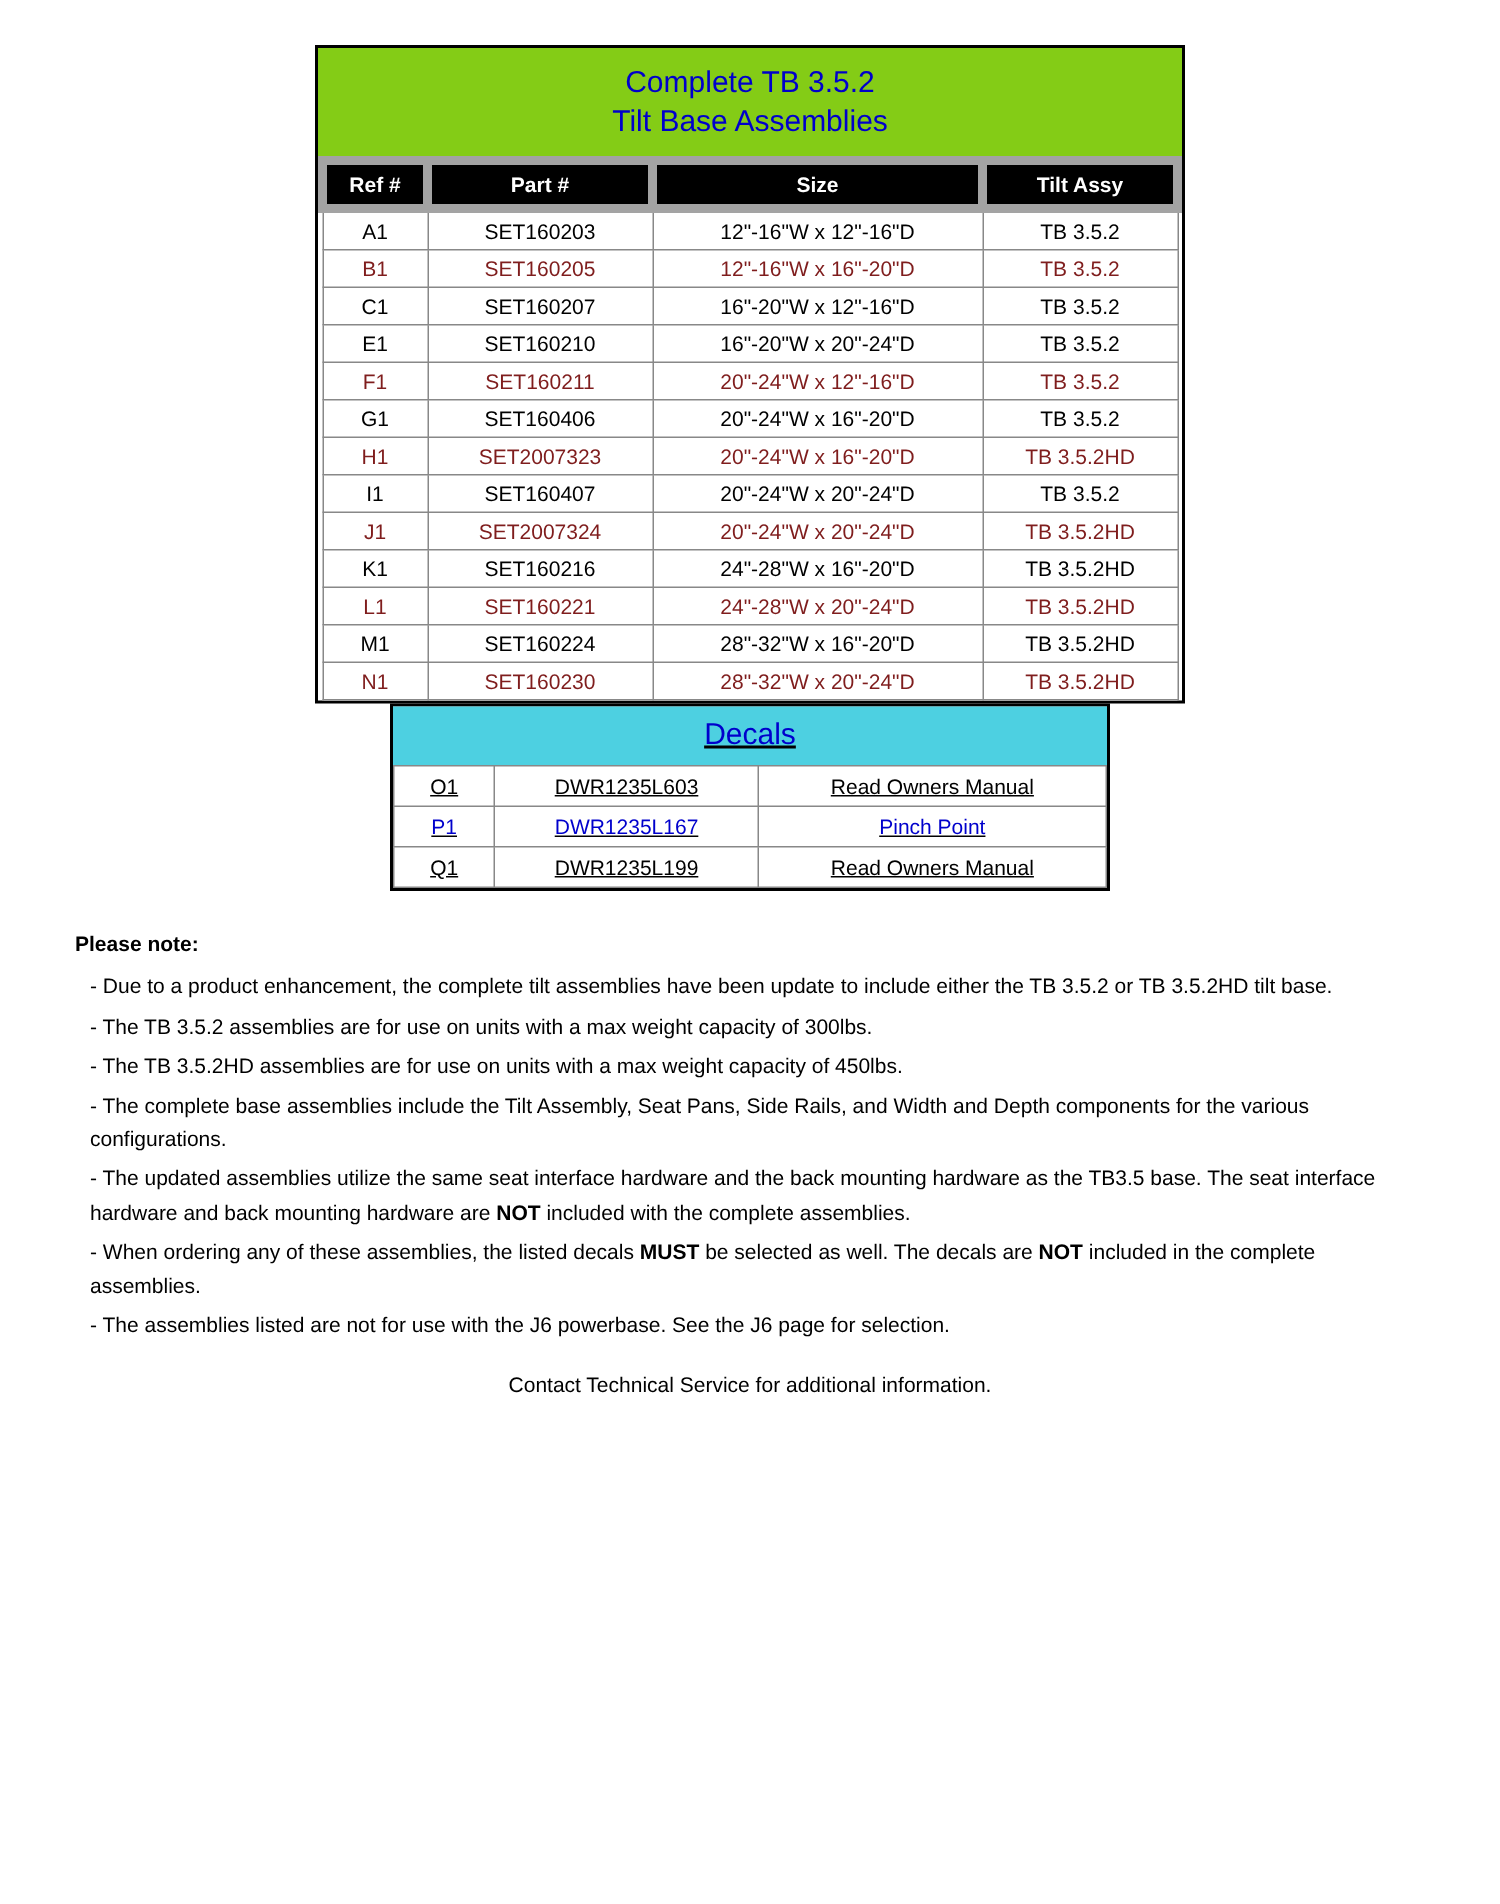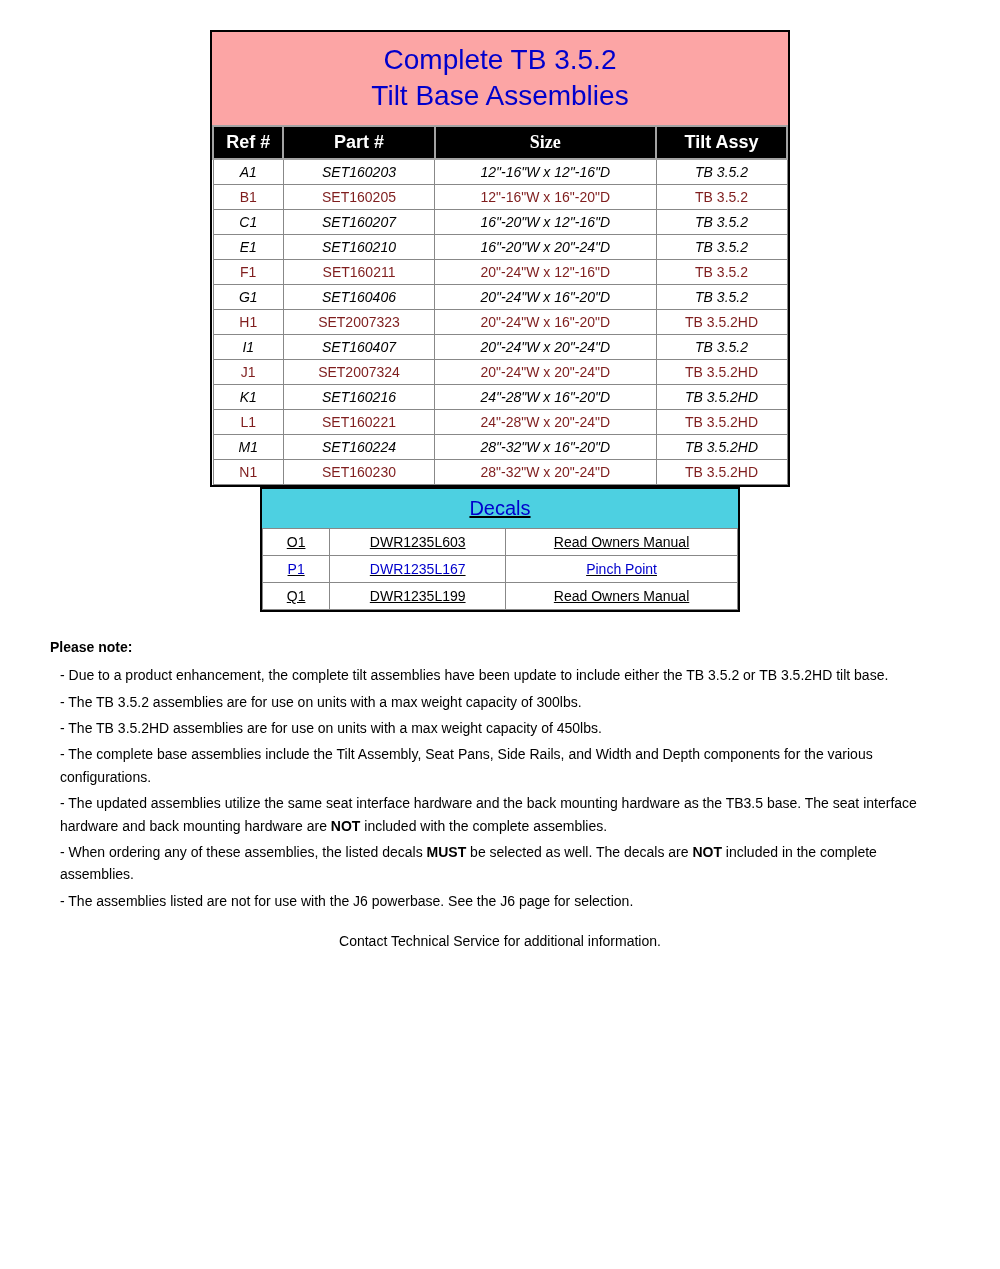--- a/index.html
+++ b/index.html
@@ -14,61 +14,60 @@
     .page-wrapper {
       display: flex;
       flex-direction: column;
       align-items: center;
     }
     .main-table-container {
       width: 580px;
       border: 2px solid #000;
     }
     .table-title {
-      background: #fca5a5;
+      background: #84cc16;
       text-align: center;
       padding: 10px 8px;
-      font-size: 28px;
+      font-size: 20px;
       color: #0000cc;
       line-height: 1.3;
     }
     .data-table {
       width: 100%;
       border-collapse: collapse;
     }
     .data-table th {
       background: #000;
       color: #fff;
       padding: 5px 10px;
-      border: 2px solid #a3a3a3;
-      text-align: center;
-      font-size: 18px;
+      border: 6px solid #a3a3a3;
+      text-align: center;
+      font-size: 14px;
     }
     .data-table td {
       padding: 4px 10px;
       border: 1px solid #888;
       text-align: center;
       font-size: 14px;
     }
     .data-table tr:nth-child(odd) td {
       background: #fff;
     }
     .data-table tr:nth-child(even) td {
       background: #fff;
     }
     .blue-row td {
       color: #7f1d1d;
     }
     .black-row td {
       color: #000;
-      font-style: italic;
     }
     .col-ref { width: 70px; }
     .col-part { width: 150px; }
-    .col-size { width: 220px; font-family: Liberation Serif, serif; }
+    .col-size { width: 220px; }
     .col-tilt { width: 130px; }
 
     .decals-container {
       width: 480px;
       border: 2px solid #000;
       margin-top: 0;
       text-decoration: underline;
     }
     .decals-title {
       background: #4dd0e1;

